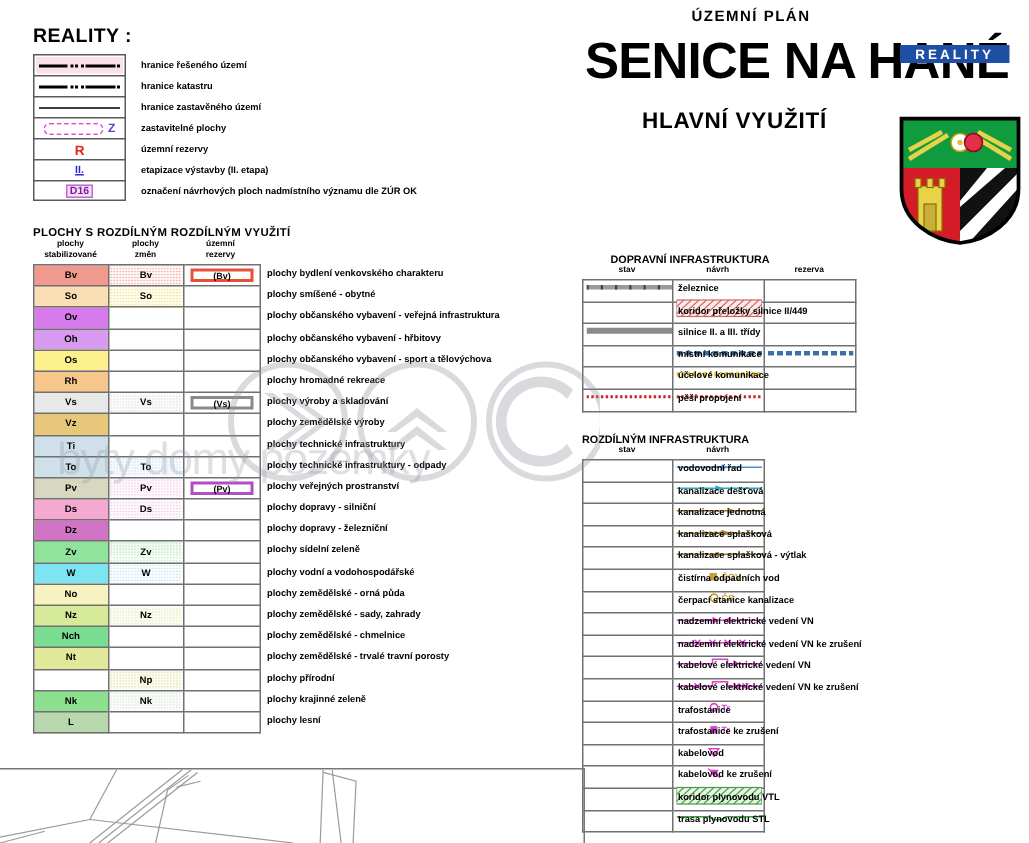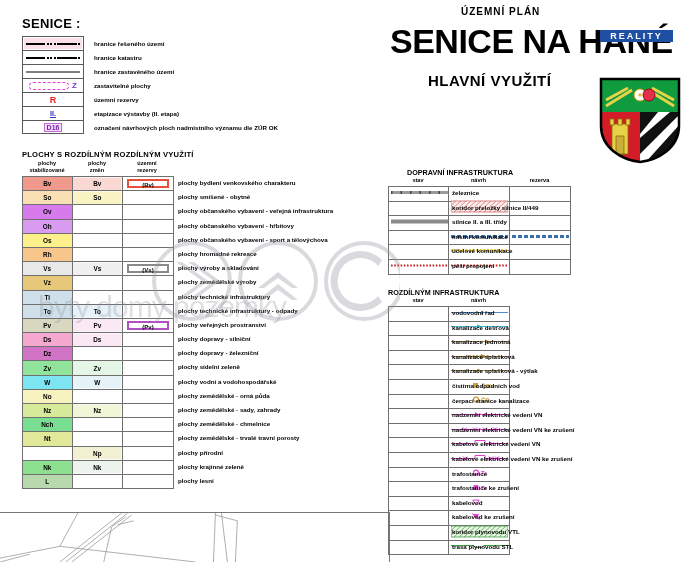--- a/index.html
+++ b/index.html
@@ -161,21 +161,21 @@
       <rect x="14" y="48" width="16" height="30"></rect>
       <rect x="12" y="43" width="4" height="6"></rect>
       <rect x="20" y="43" width="4" height="6"></rect>
       <rect x="28" y="43" width="4" height="6"></rect>
       <rect x="18" y="60" width="8" height="18" fill="#c9ae3a"></rect>
     </g>
   </g>
   <path d="M3 3 H81 V50 C81 72 60 84 42 86 C24 84 3 72 3 50 Z" fill="none" stroke="#000" stroke-width="2.5"></path>
 </svg>
 
-<div class="abs" id="legenda-title">SENICE :</div>
+<div class="abs" id="legenda-title">REALITY :</div>
 <div class="abs" id="legenda-table">
 
   <div class="leg-row">
     <div class="leg-swatch">
       <div class="pinkfill"></div>
       <div class="dashdot-art">
         <div class="dd-long" style="flex:2.2"></div>
           <div class="dd-dot"></div>
           <div class="dd-dot"></div>
           <div class="dd-dot"></div>

